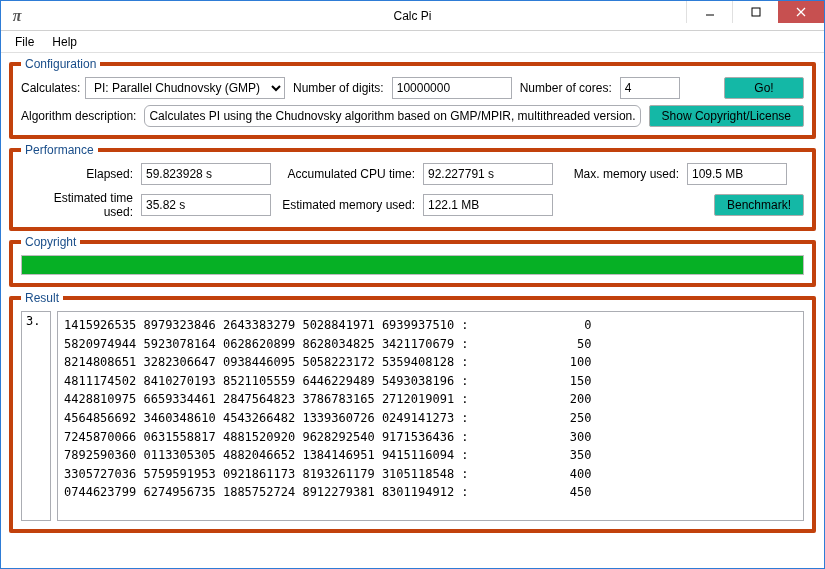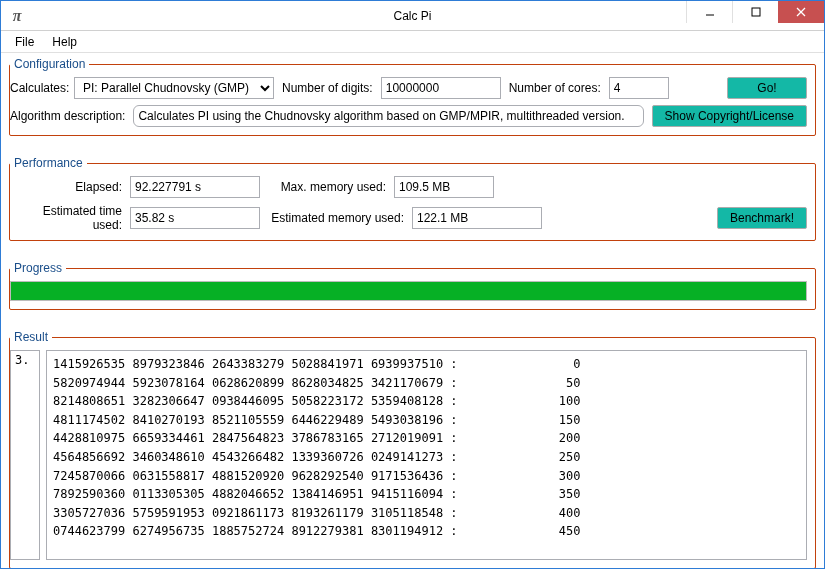--- a/index.html
+++ b/index.html
@@ -7,21 +7,21 @@
 .titlebar { height: 30px; background: linear-gradient(#fff,#fff); display: flex; align-items: center; border-bottom: 1px solid #d0d0d0; position: relative; }
 .titlebar .icon { width: 20px; height: 20px; margin-left: 6px; font-family: Georgia, serif; font-style: italic; font-weight: bold; color: #555; font-size: 16px; display:flex;align-items:center;justify-content:center;}
 .titlebar .title { position:absolute; left:0; right:0; text-align:center; font-size:12px; color:#000; pointer-events:none;}
 .winbtns { position:absolute; right:0; top:0; display:flex; height:22px;}
 .winbtn { width:46px; height:22px; display:flex; align-items:center; justify-content:center; font-size:11px; background:#fff; border-left:1px solid #e0e0e0;}
 .winbtn.close { background:#c75050; color:#fff; border:none;}
 .winbtn svg { width:10px; height:10px; }
 .menubar { height:22px; display:flex; align-items:center; padding:0 6px; gap:2px; border-bottom:1px solid #e0e0e0;}
 .menuitem { padding:2px 8px; }
 .content { padding:4px 8px 8px 8px; }
-fieldset { border:1px solid #c2410c; border-radius:2px; margin-bottom:20px; padding:6px 8px 8px 0; position:relative;}
+fieldset { border:4px solid #c2410c; border-radius:2px; margin-bottom:4px; padding:6px 8px 8px 8px; position:relative;}
 legend { padding:0 4px; color:#1a4e8a; font-size:12px;}
 .row { display:flex; align-items:center; gap:8px; margin-bottom:6px;}
 .row:last-child { margin-bottom:0;}
 label.lbl { text-align:right; }
 select, input[type=text] { font-family:inherit; font-size:12px; padding:2px 4px; border:1px solid #abadb3; background:#fff; height:22px;}
 select { height:22px; }
 .btn { font-family:inherit; font-size:12px; padding:3px 12px; background:#14b8a6; border:1px solid #acacac; border-radius:2px; min-width:70px; cursor:pointer;}
 input.ro { background:#fff; }
 .progress-outer { width:100%; height:20px; border:1px solid #bcbcbc; background:#e6e6e6; }
 .progress-inner { height:100%; background:#06b025; width:100%; }
@@ -81,36 +81,38 @@
       <label class="lbl">Algorithm description:</label>
       <input type="text" class="ro" style="flex: 1 1 0%; border-radius: 6px;" readonly="" value="Calculates PI using the Chudnovsky algorithm based on GMP/MPIR, multithreaded version.">
       <button class="btn" style="min-width:140px">Show Copyright/License</button>
     </div>
   </fieldset>
 
   <fieldset>
     <legend>Performance</legend>
     <div class="row">
       <label class="lbl" style="width:112px">Elapsed:</label>
+      <input type="text" class="ro" style="width: 130px;" readonly="" value="59.823928 s">
+      <label class="lbl" style="width:136px">Accumulated CPU time:</label>
       <input type="text" class="ro" style="width: 130px;" readonly="" value="92.227791 s">
       <label class="lbl" style="width:118px">Max. memory used:</label>
       <input type="text" class="ro" style="width: 100px;" readonly="" value="109.5 MB">
     </div>
     <div class="row">
       <label class="lbl" style="width:112px">Estimated time used:</label>
       <input type="text" class="ro" style="width: 130px;" readonly="" value="35.82 s">
       <label class="lbl" style="width:136px">Estimated memory used:</label>
       <input type="text" class="ro" style="width: 130px;" readonly="" value="122.1 MB">
       <div class="spacer"></div>
       <button class="btn" style="min-width:90px">Benchmark!</button>
     </div>
   </fieldset>
 
   <fieldset>
-    <legend>Progress</legend>
+    <legend>Copyright</legend>
     <div class="progress-outer">
       <div class="progress-inner"></div>
     </div>
   </fieldset>
 
   <fieldset>
     <legend>Result</legend>
     <div class="result-row">
       <div class="result-prefix">3.</div>
       <div class="result-text" id="result-text">1415926535 8979323846 2643383279 5028841971 6939937510 :                0

